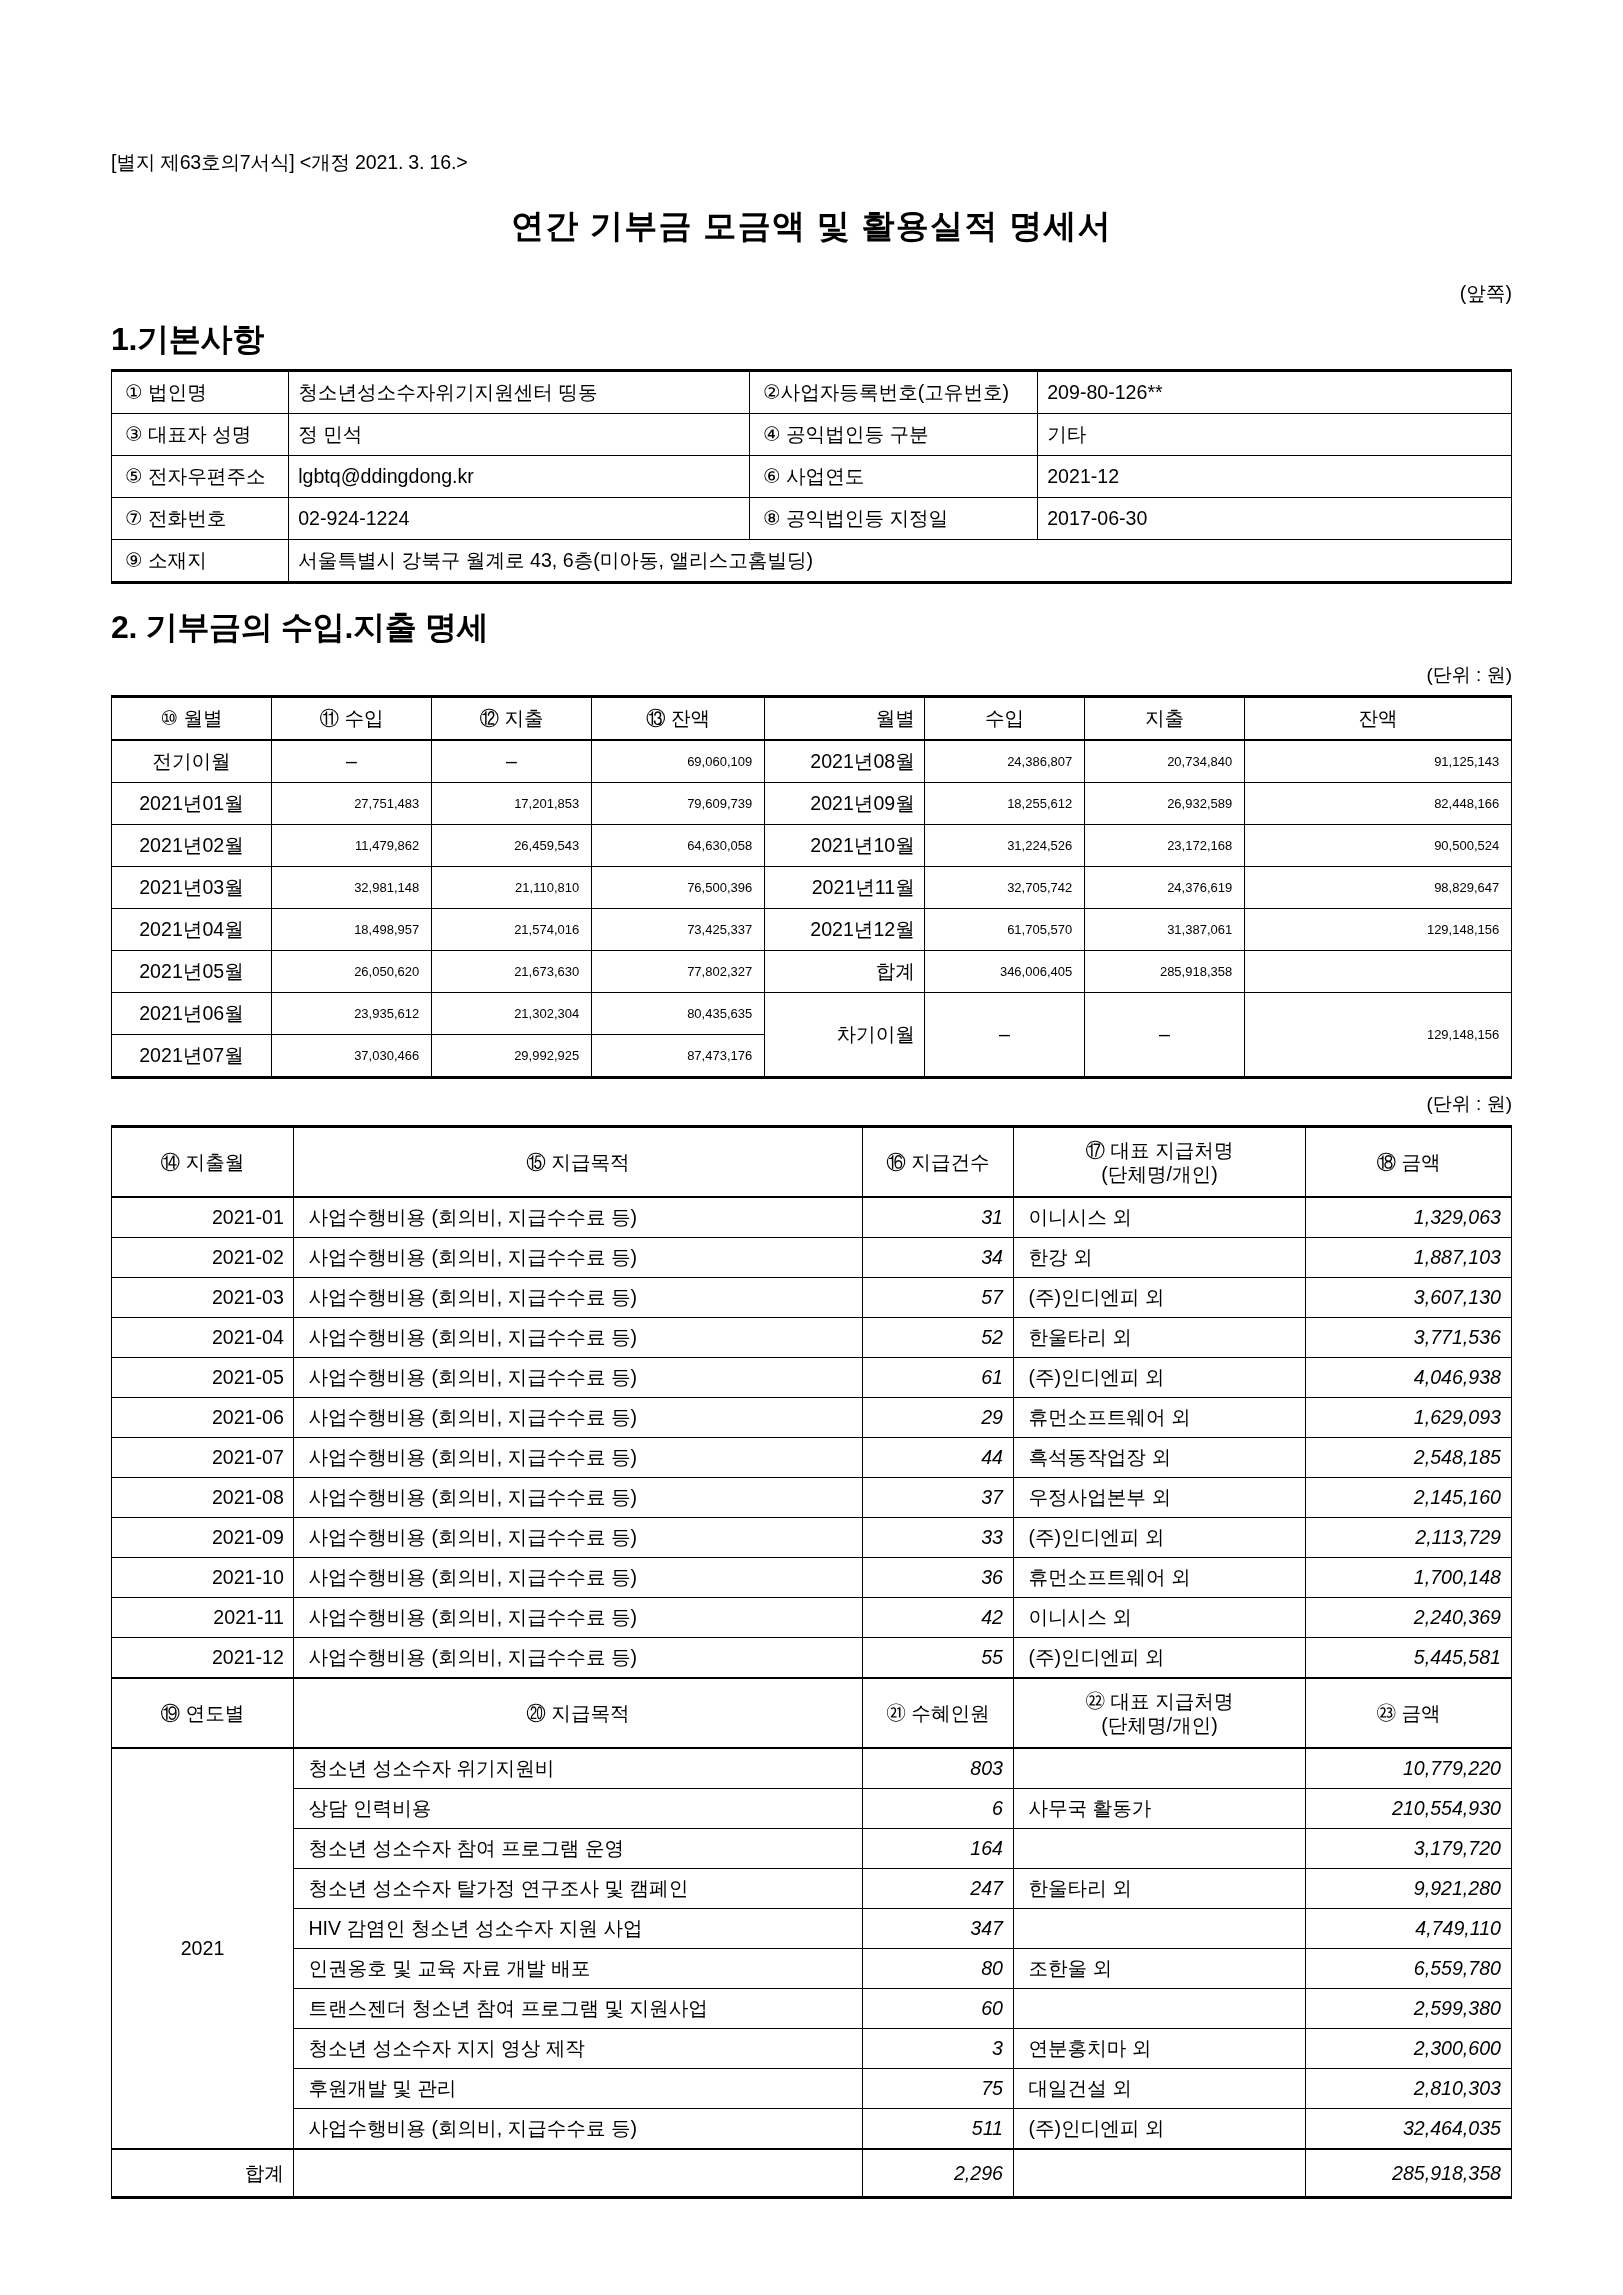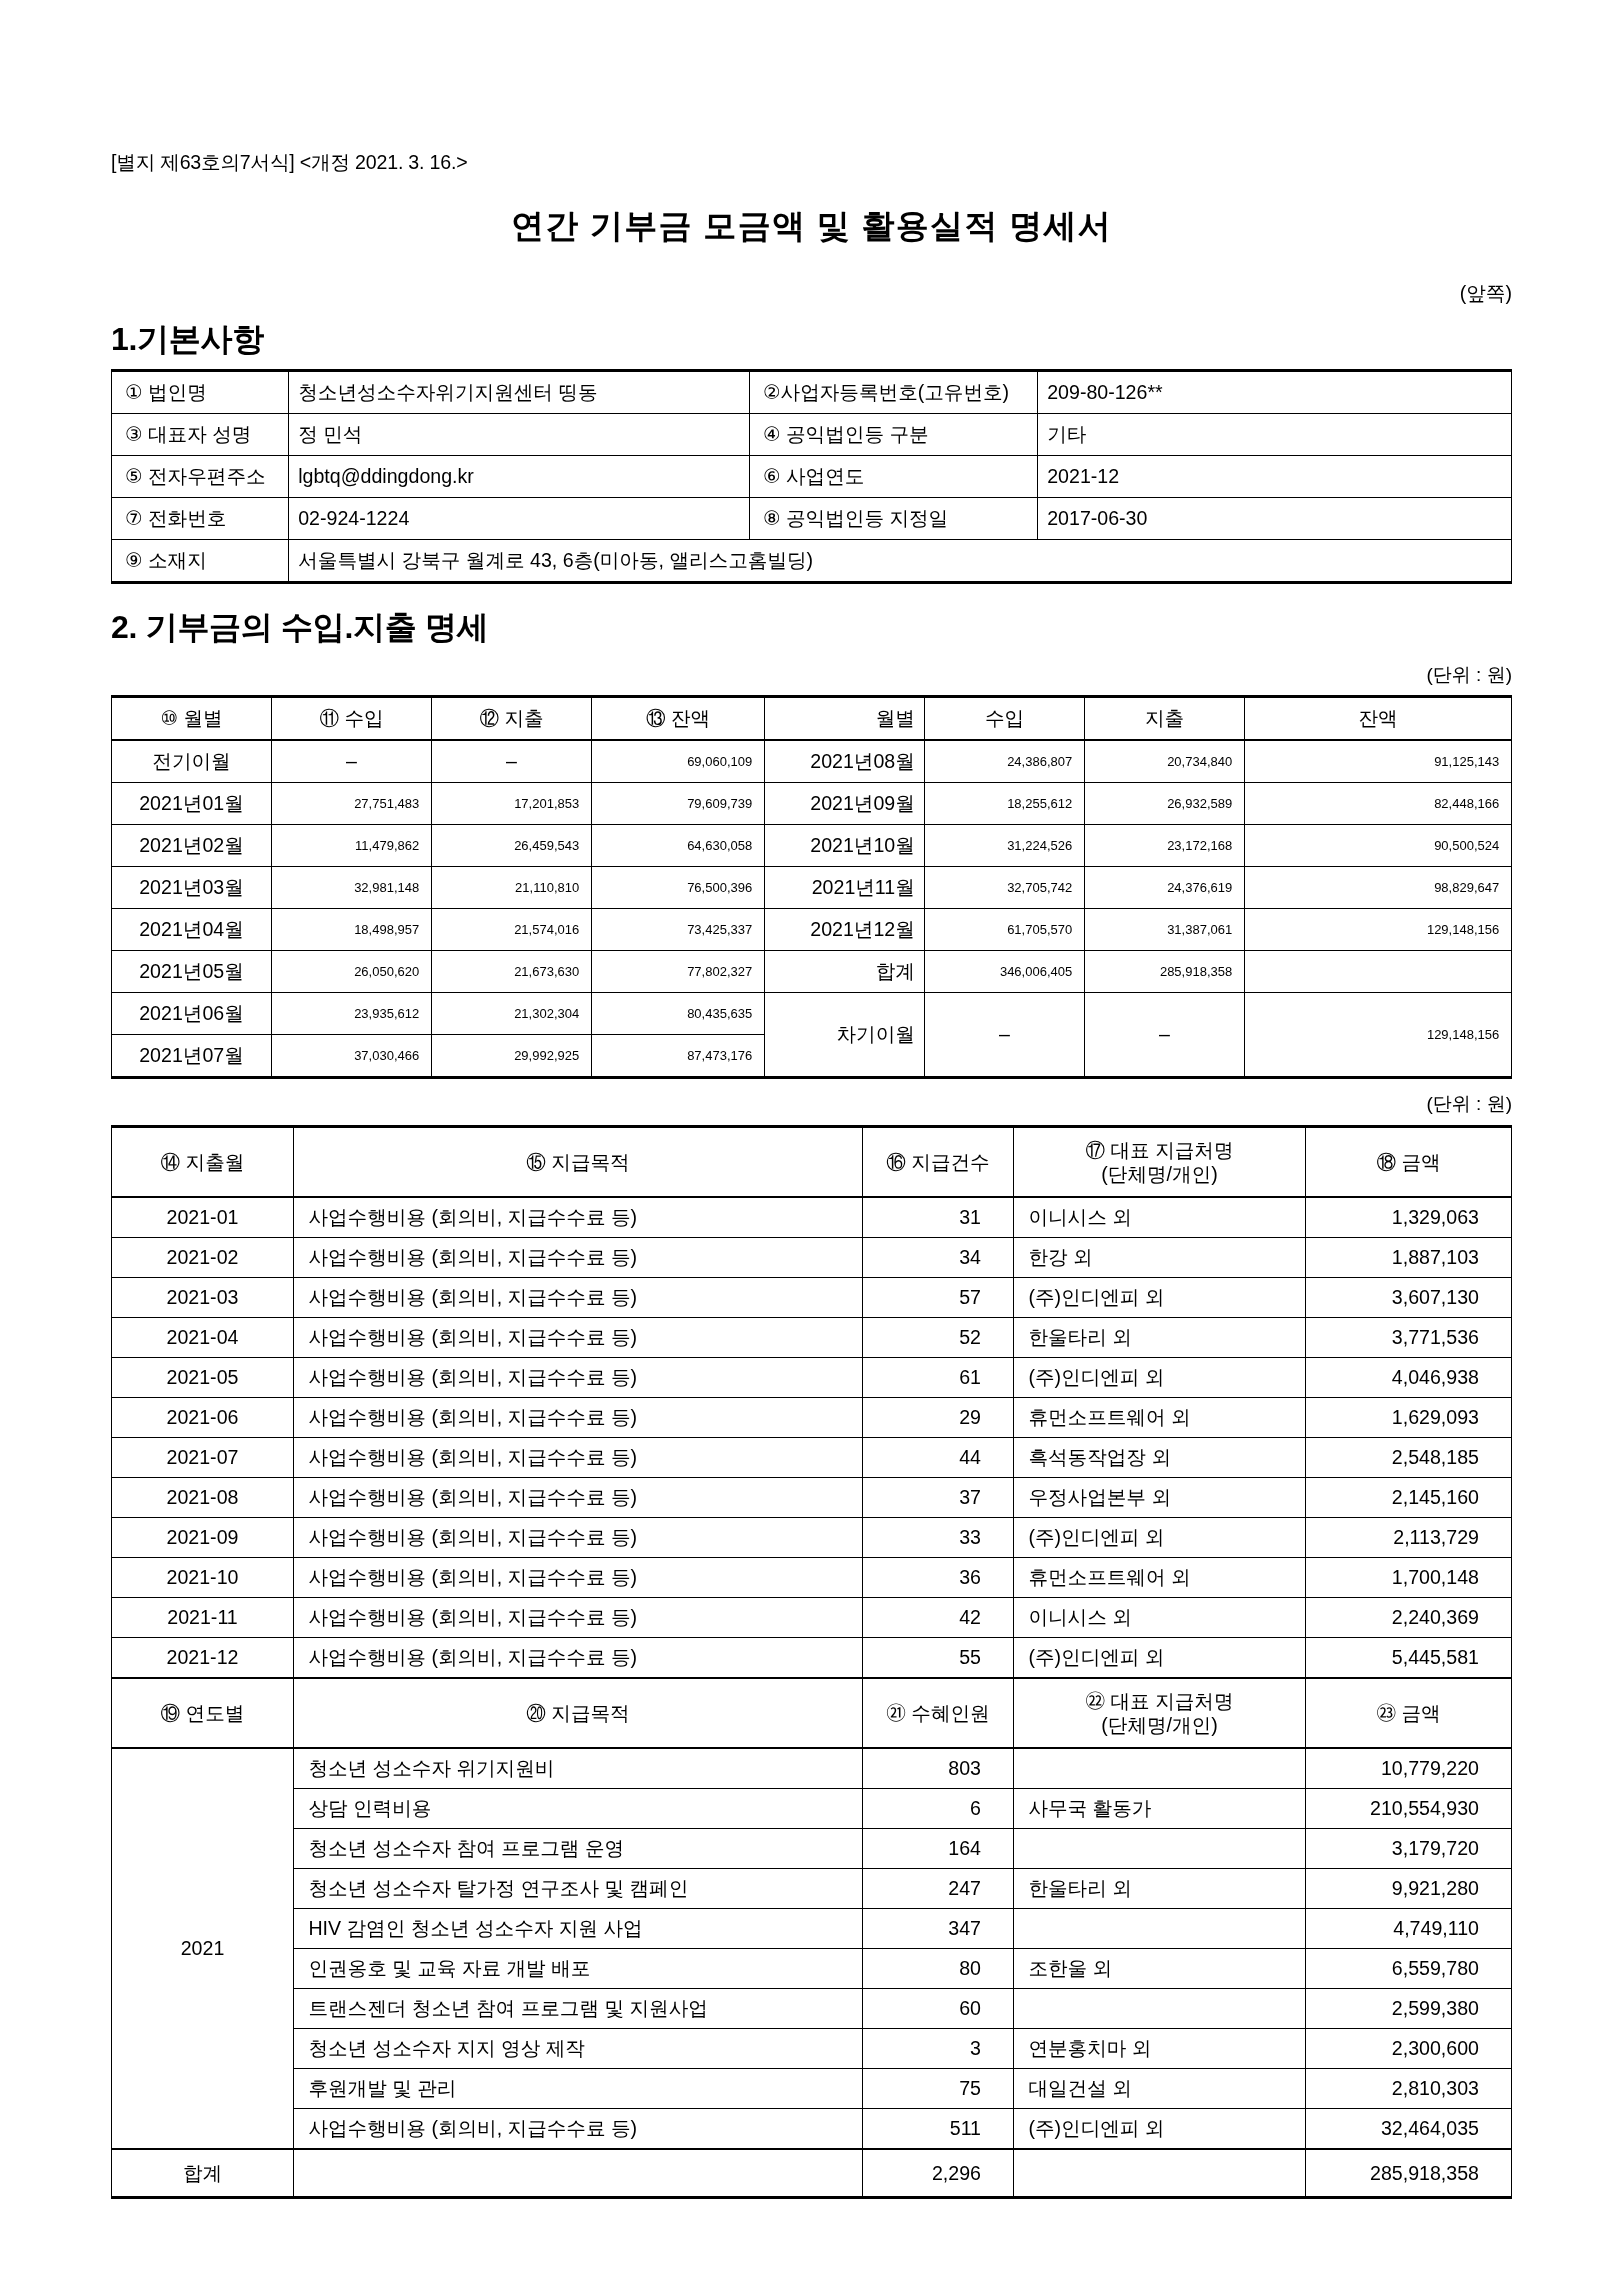--- a/index.html
+++ b/index.html
@@ -89,22 +89,22 @@
   .t-exp { border-top: 3.3px solid #000; border-bottom: 3.3px solid #000; }
   .t-exp th {
     height: 68px;
     text-align: center;
     border-bottom: 2.6px solid #000;
     border-top: 2.6px solid #000;
     line-height: 1.25;
     white-space: normal;
   }
   .t-exp td { height: 39px; }
-  .t-exp .c  { text-align: center; }
-  .t-exp .r  { text-align: right; padding-right: 32px; }
+  .t-exp .c  { text-align: right; }
+  .t-exp .r  { text-align: right; padding-right: 10px; font-style: italic; }
   .t-exp .l  { text-align: left; padding-left: 14.4px; }
   .t-exp tr.hdr-year th { border-top: 2.6px solid #000; }
   .t-exp td.yearcell { text-align: center; font-size: 19.6px; }
   .t-exp tr.total-row td { height: 46px; border-top: 2.6px solid #000; }
   .dash { text-align: center; }
 </style>
 </head>
 <body>
 
 <div class="page">

